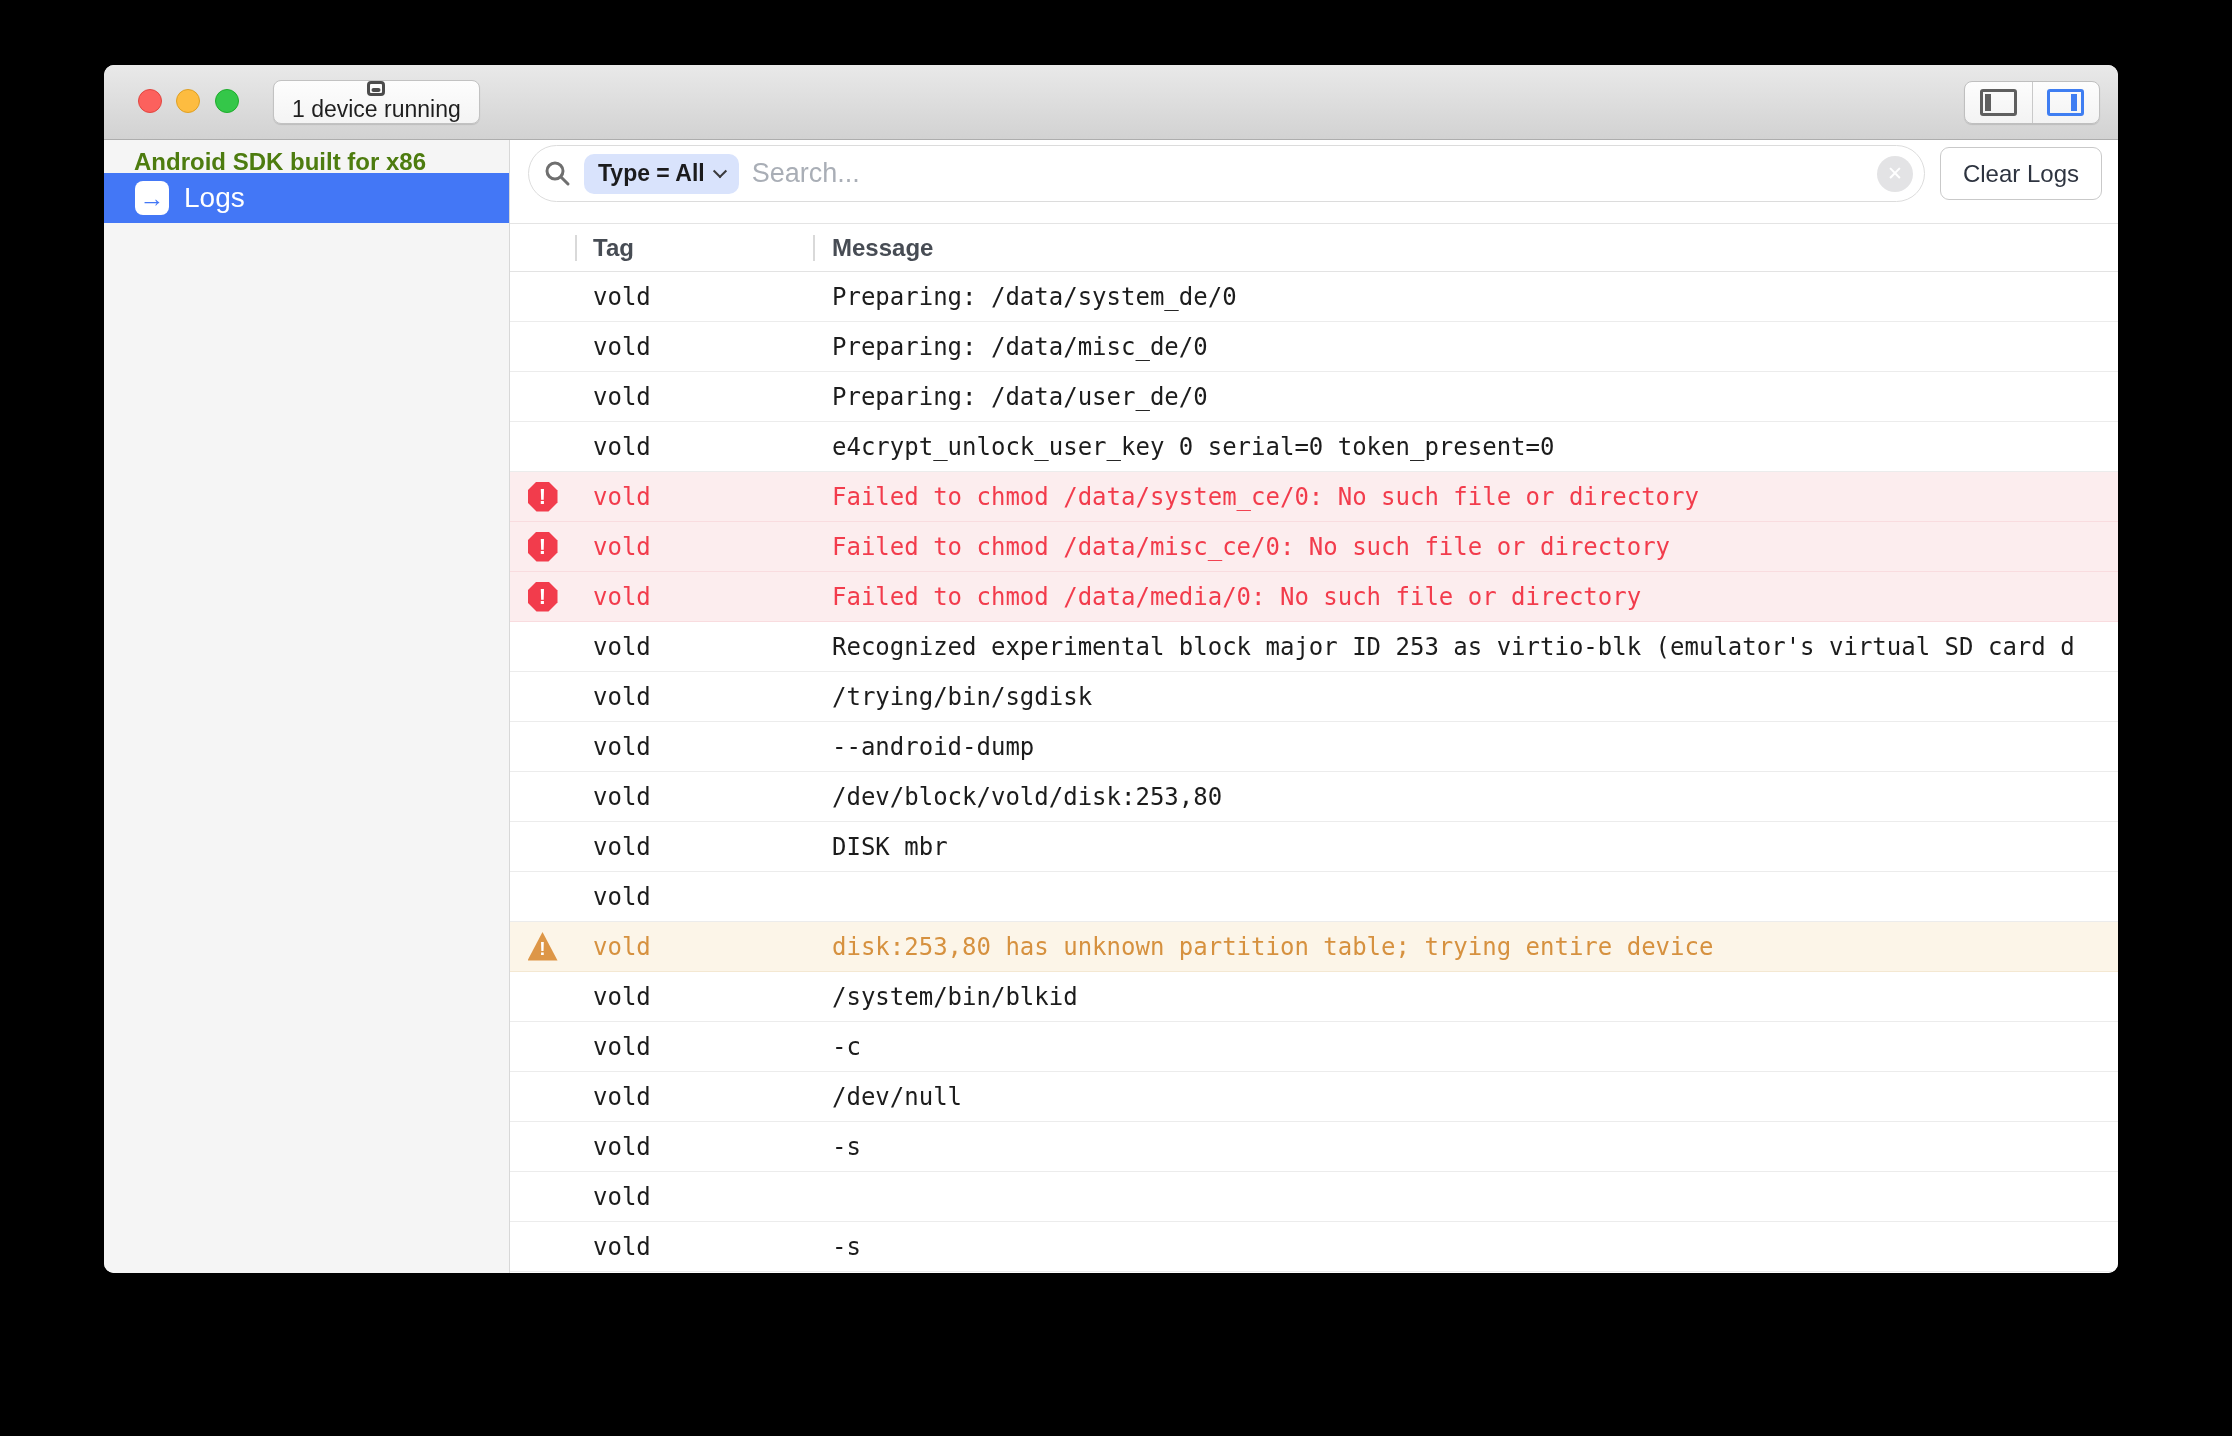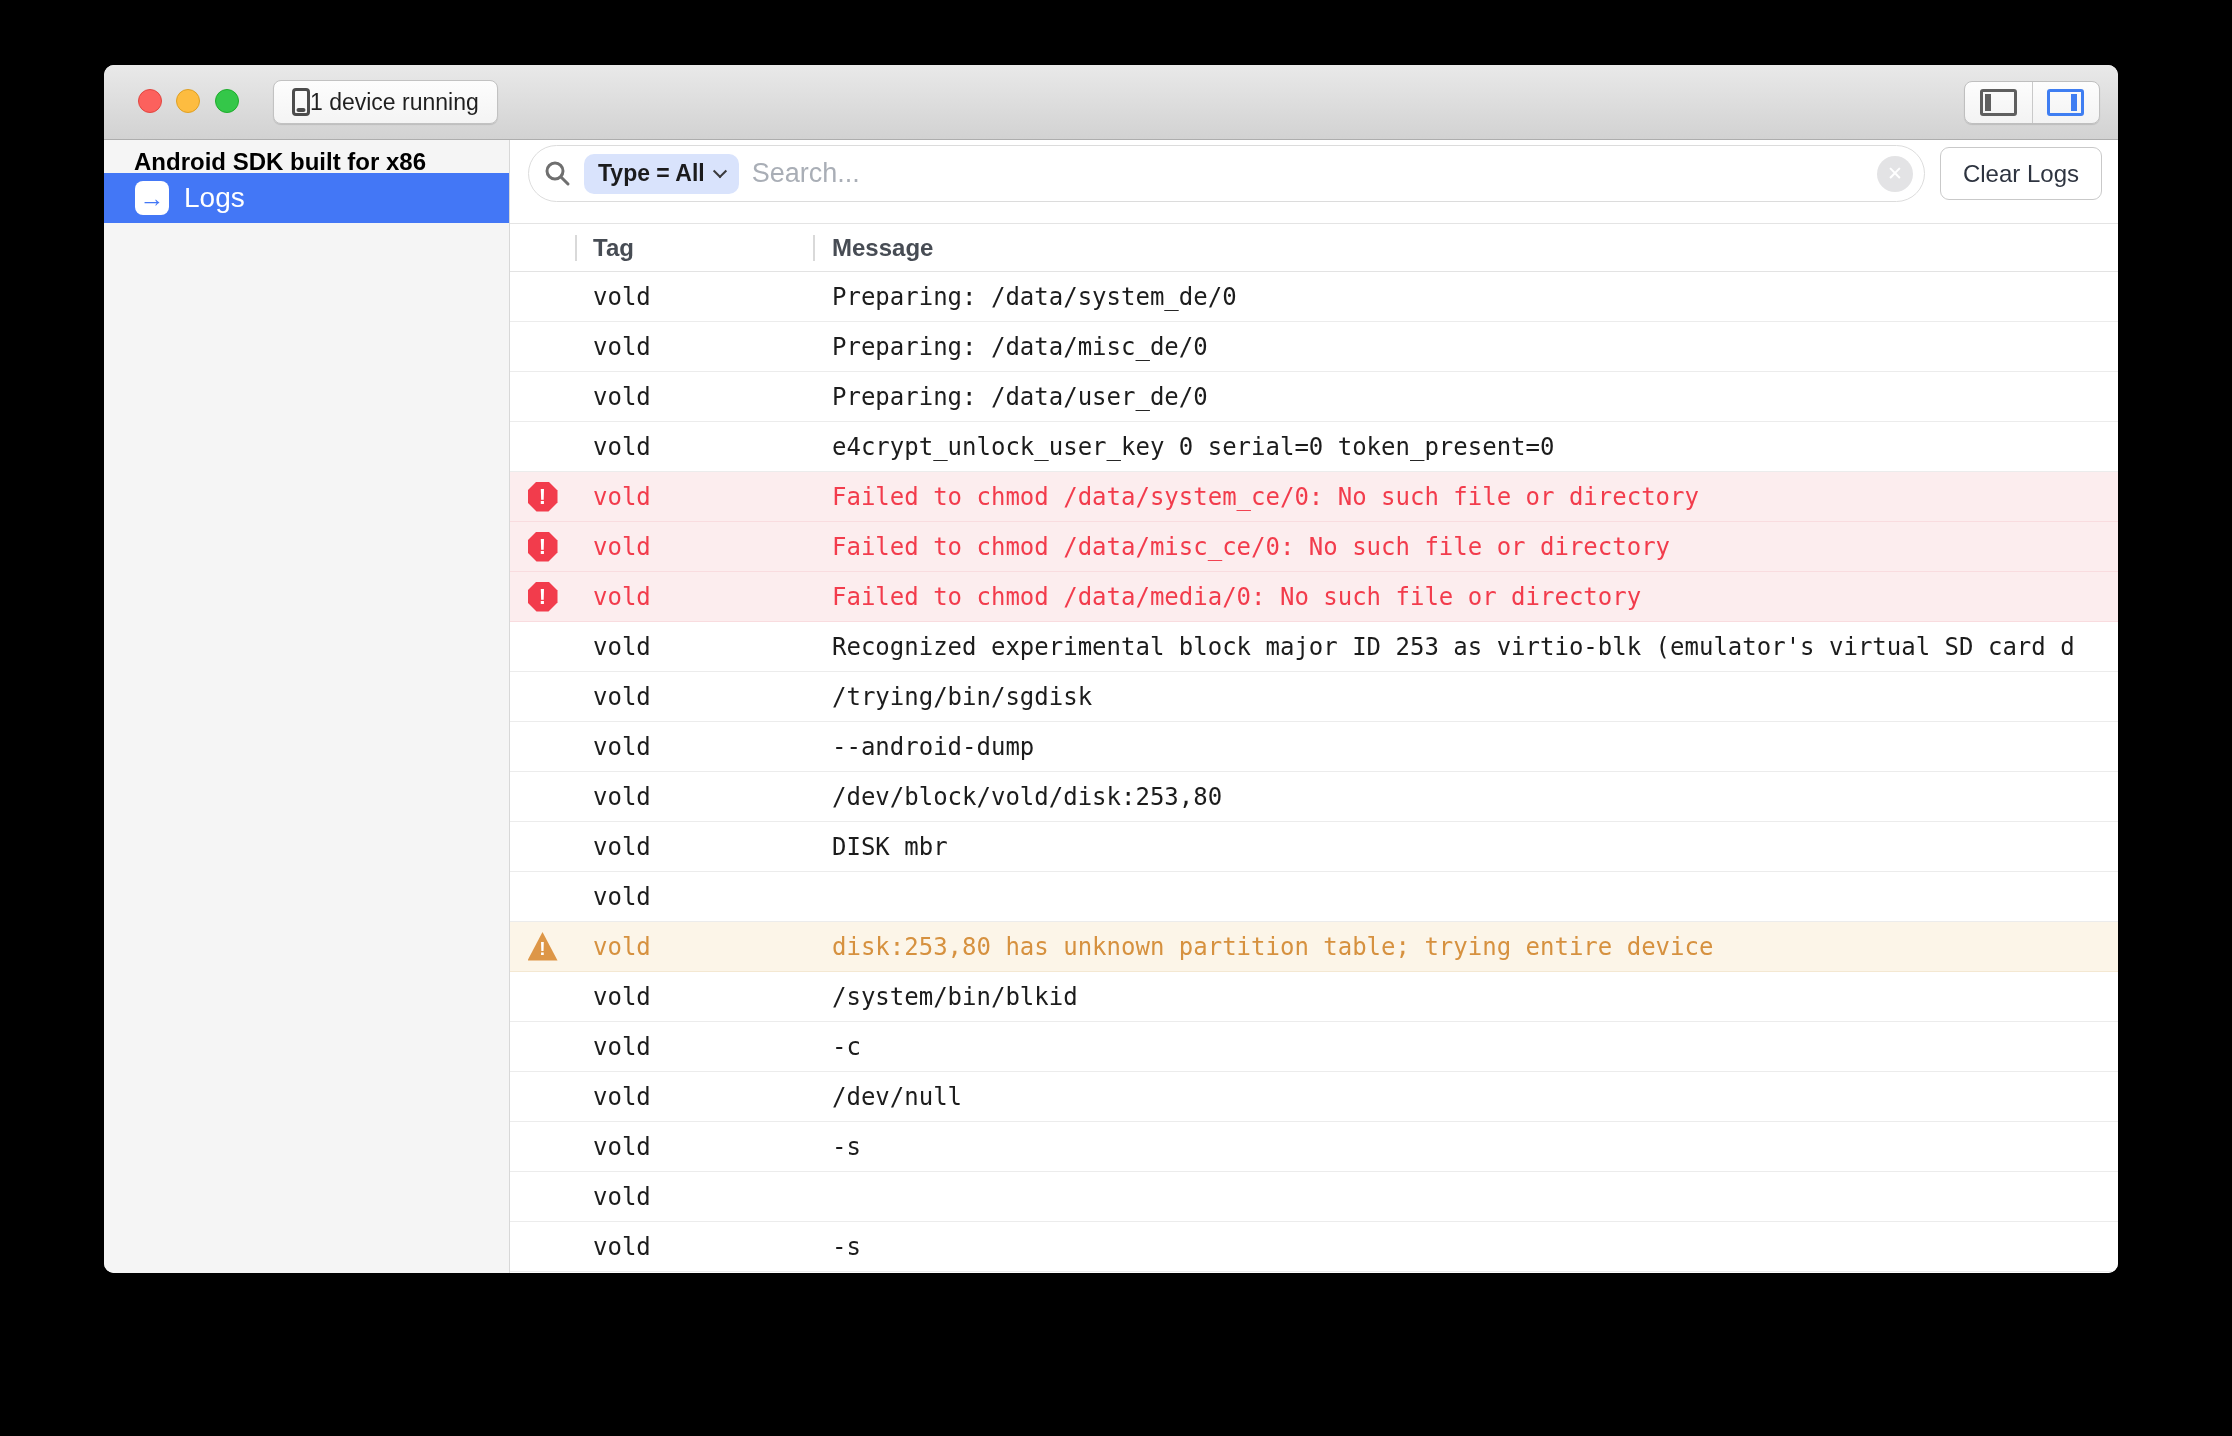--- a/index.html
+++ b/index.html
@@ -24,21 +24,21 @@
   .light-red    { left:34px;  background:#fc615d; border:1px solid #e24640; }
   .light-yellow { left:72px;  background:#fdbc40; border:1px solid #dfa023; }
   .light-green  { left:111px; background:#34c749; border:1px solid #1dad2b; }
 
   .device-btn {
     position:absolute; left:169px; top:15px; height:44px; padding:0 18px;
     background:linear-gradient(#fdfdfd,#f4f4f4);
     border:1px solid #c2c2c2; border-radius:8px;
     box-shadow:0 1px 1px rgba(0,0,0,.12);
     display:flex; align-items:center; 
-    font-size:23px; color:#1f1f1f;
+    font-size:23px; color:#1f1f1f;flex-direction:column;
   }
   .phone-icon { position:relative; width:18px; height:28px; border:3px solid #4c4c4c; border-radius:4px; }
   .phone-icon::after { content:""; position:absolute; left:50%; transform:translateX(-50%); bottom:1px; width:9px; height:4px; background:#4c4c4c; border-radius:2px; }
 
   .segmented {
     position:absolute; right:18px; top:16px; height:43px; width:136px;
     background:linear-gradient(#fdfdfd,#f3f3f3);
     border:1px solid #bfbfbf; border-radius:8px;
     box-shadow:0 1px 1px rgba(0,0,0,.12);
     display:flex;
@@ -52,21 +52,21 @@
   .panel-rect.right::after { content:""; position:absolute; top:2px; bottom:2px; right:4px; width:6px; background:currentColor; }
 
   
   .body { flex:1; display:flex; min-height:0; }
 
   .sidebar {
     flex:0 0 406px; background:#f5f5f5; border-right:1px solid #d8d8d8;
   }
   .sidebar-header {
     padding:8px 0 0 30px; height:33px;
-    font-size:24px; font-weight:700; color:#000000;
+    font-size:24px; font-weight:700; color:#4d7c0f;
     white-space:nowrap; overflow:hidden;
   }
   .sidebar-item {
     height:50px; display:flex; align-items:center; gap:15px; padding-left:31px;
   }
   .sidebar-item.selected { background:#4377f6; }
   .arrow-badge {
     width:34px; height:34px; background:#fff; border-radius:8px;
     display:flex; align-items:center; justify-content:center;
     color:#4377f6; font-size:25px; font-weight:700; line-height:1;

